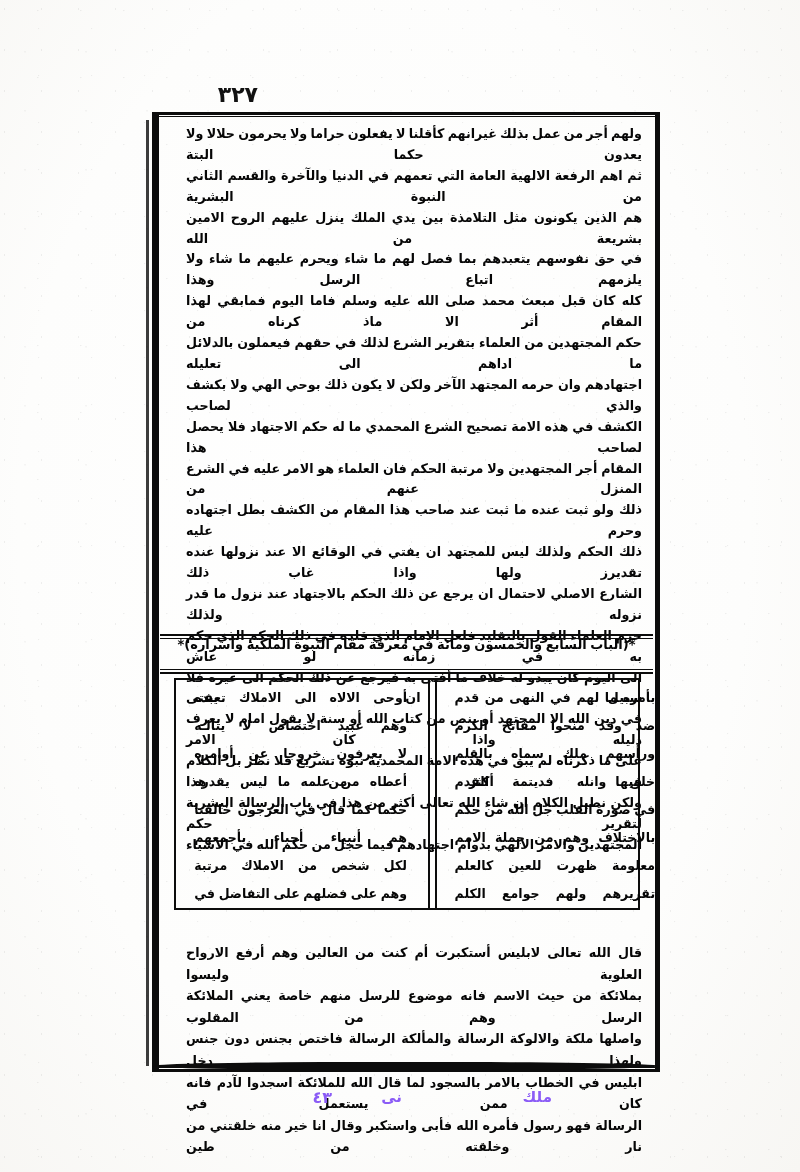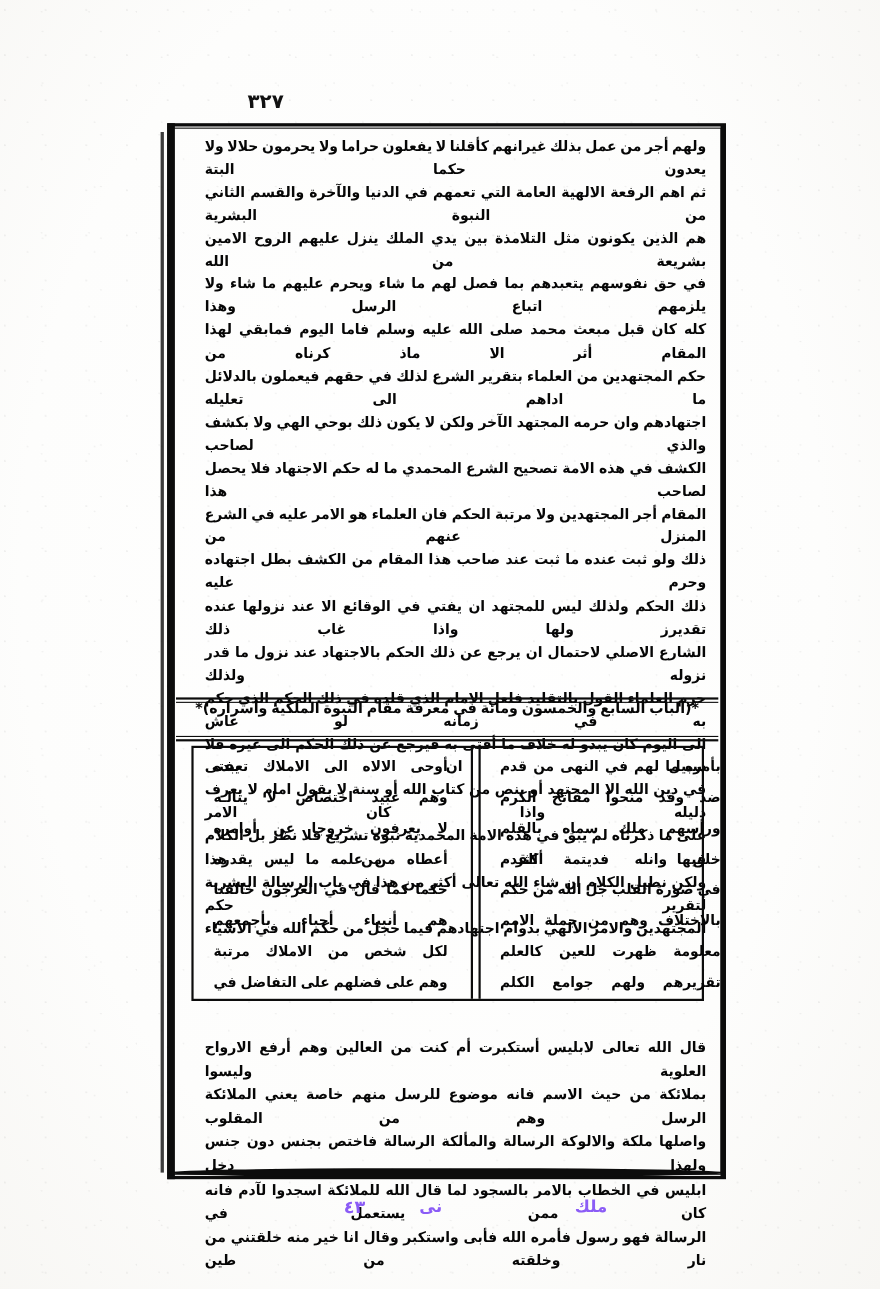--- a/index.html
+++ b/index.html
@@ -32,21 +32,21 @@
   }
 
   
   #folio-number {
     position: absolute;
     left: 178px;
     top: 82px;
     width: 80px;
     text-align: center;
     font-family: "DejaVu Sans", sans-serif;
-    font-size: 18px;
+    font-size: 22px;
     font-weight: 700;
     letter-spacing: 1px;
     color: #111;
     direction: rtl;
   }
 
   
   #page-frame {
     position: absolute;
     left: 152px;

